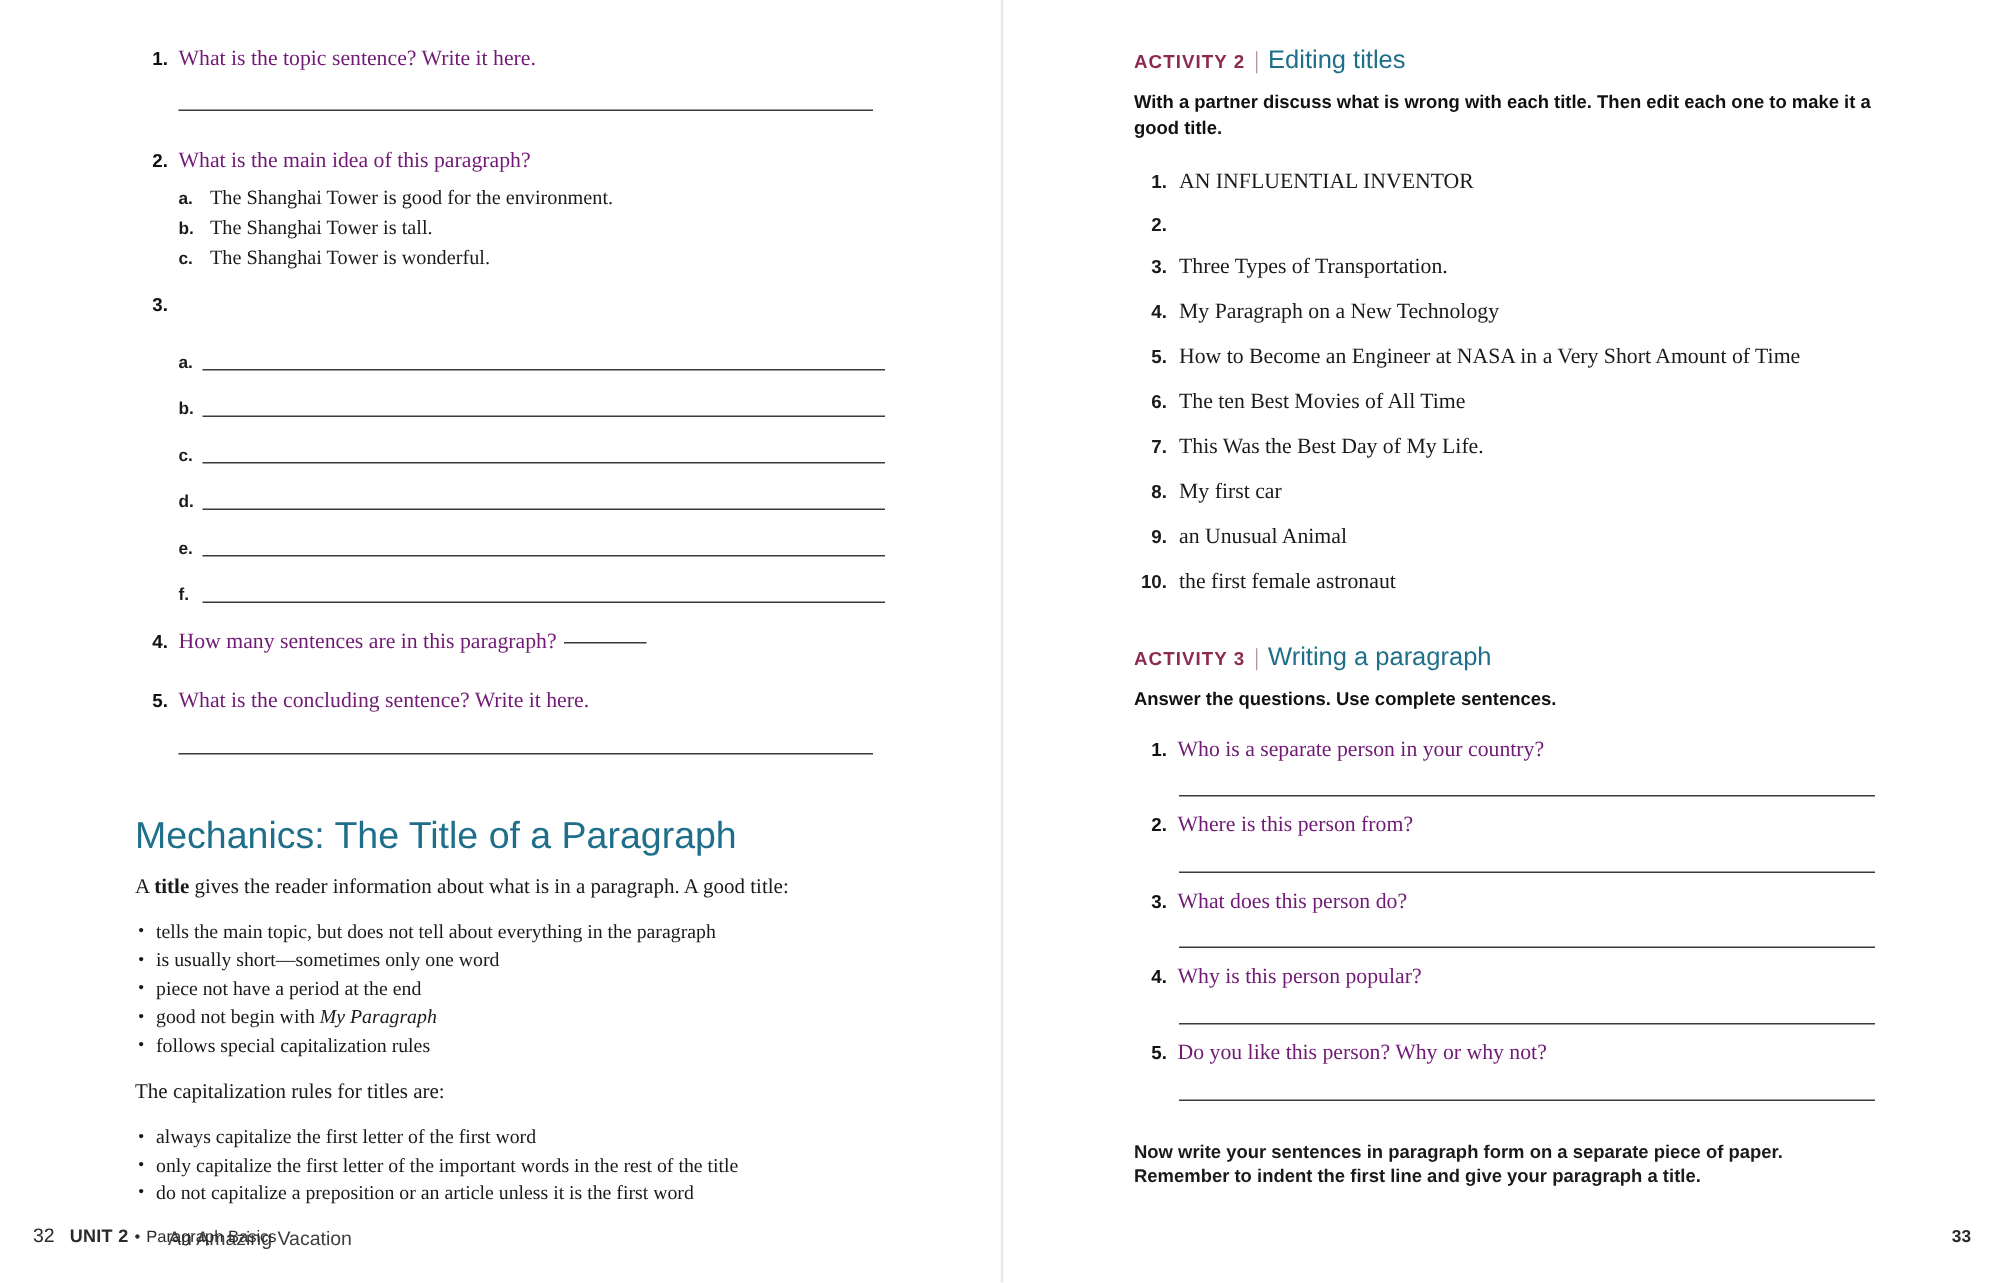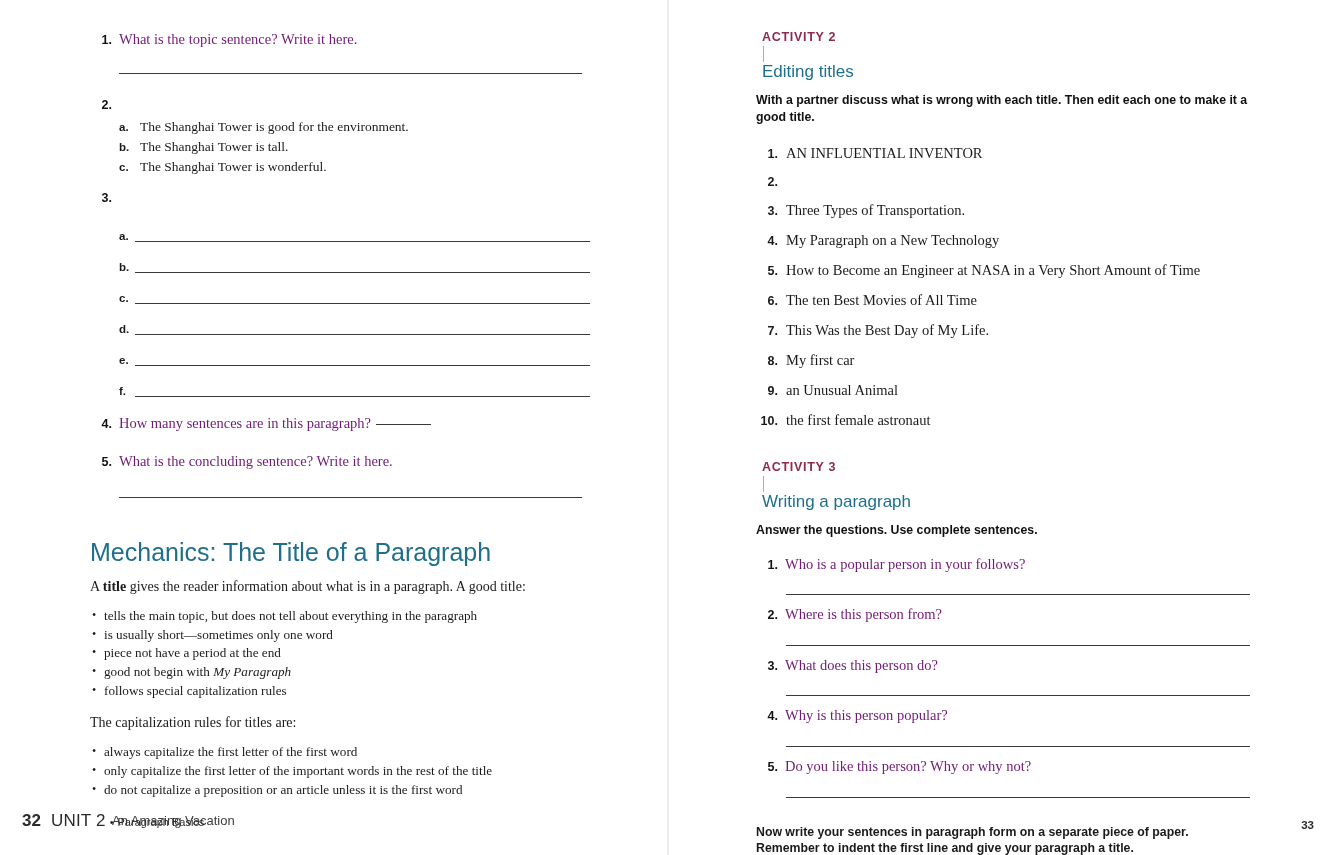--- a/index.html
+++ b/index.html
@@ -183,21 +183,20 @@
     color: #3e3e3e;
     margin-left: 22px;
     margin-top: 16px;
   }
 
   
   .activity-head {
     margin: 0 0 10px 0;
     display: flex;
     align-items: baseline;
-    flex-direction: column;
   }
   .activity-label {
     font-family: "Liberation Sans", sans-serif;
     font-weight: bold;
     font-size: 12.5px;
     letter-spacing: 0.7px;
     color: #8e2a4f;
     text-transform: uppercase;
   }
   .activity-bar {
@@ -261,27 +260,27 @@
     position: absolute;
     left: 22px;
     bottom: 24px;
     font-family: "Liberation Sans", sans-serif;
     font-size: 11px;
     color: #2b2b2b;
     display: flex;
     align-items: baseline;
   }
   .footer-pageno {
-    font-weight: bold;
-    font-size: 17px;
+    font-weight: normal;
+    font-size: 13px;
     margin-right: 10px;
   }
   .footer-unit {
-    font-weight: normal;
-    font-size: 17px;
+    font-weight: bold;
+    font-size: 12px;
     letter-spacing: 0.2px;
   }
   .footer-sep {
     margin: 0 4px;
   }
   .footer-right {
     position: absolute;
     right: 22px;
     bottom: 24px;
     font-family: "Liberation Sans", sans-serif;
@@ -303,20 +302,21 @@
     <div class="content-left">
 
       <div class="q-row">
         <span class="q-num">1.</span>
         <span class="q-text">What is the topic sentence? Write it here.</span>
       </div>
       <div class="rule answer-rule" style="margin-top:23px;margin-bottom:24px;"></div>
 
       <div class="q-row" style="margin-top:8px;">
         <span class="q-num">2.</span>
+        <span class="q-text">What is the main idea of this paragraph?</span>
       </div>
       <div style="height:7px;"></div>
       <div class="sub-row">
         <span class="sub-letter">a.</span>
         <span class="sub-text">The Shanghai Tower is good for the environment.</span>
       </div>
       <div style="height:4px;"></div>
       <div class="sub-row">
         <span class="sub-letter">b.</span>
         <span class="sub-text">The Shanghai Tower is tall.</span>
@@ -456,21 +456,21 @@
       <div class="activity-head">
         <span class="activity-label">ACTIVITY 3</span>
         <span class="activity-bar">|</span>
         <span class="activity-name">Writing a paragraph</span>
       </div>
       <p class="activity-instr">Answer the questions. Use complete sentences.</p>
 
       <div class="qa-item" style="margin-top:16px;">
         <div class="q-row">
           <span class="q-num">1.</span>
-          <span class="q-text">Who is a popular person in your follows?</span>
+          <span class="q-text">Who is a separate person in your country?</span>
         </div>
         <div class="rule qa-rule"></div>
       </div>
       <div class="qa-item">
         <div class="q-row">
           <span class="q-num">2.</span>
           <span class="q-text">Where is this person from?</span>
         </div>
         <div class="rule qa-rule"></div>
       </div>

